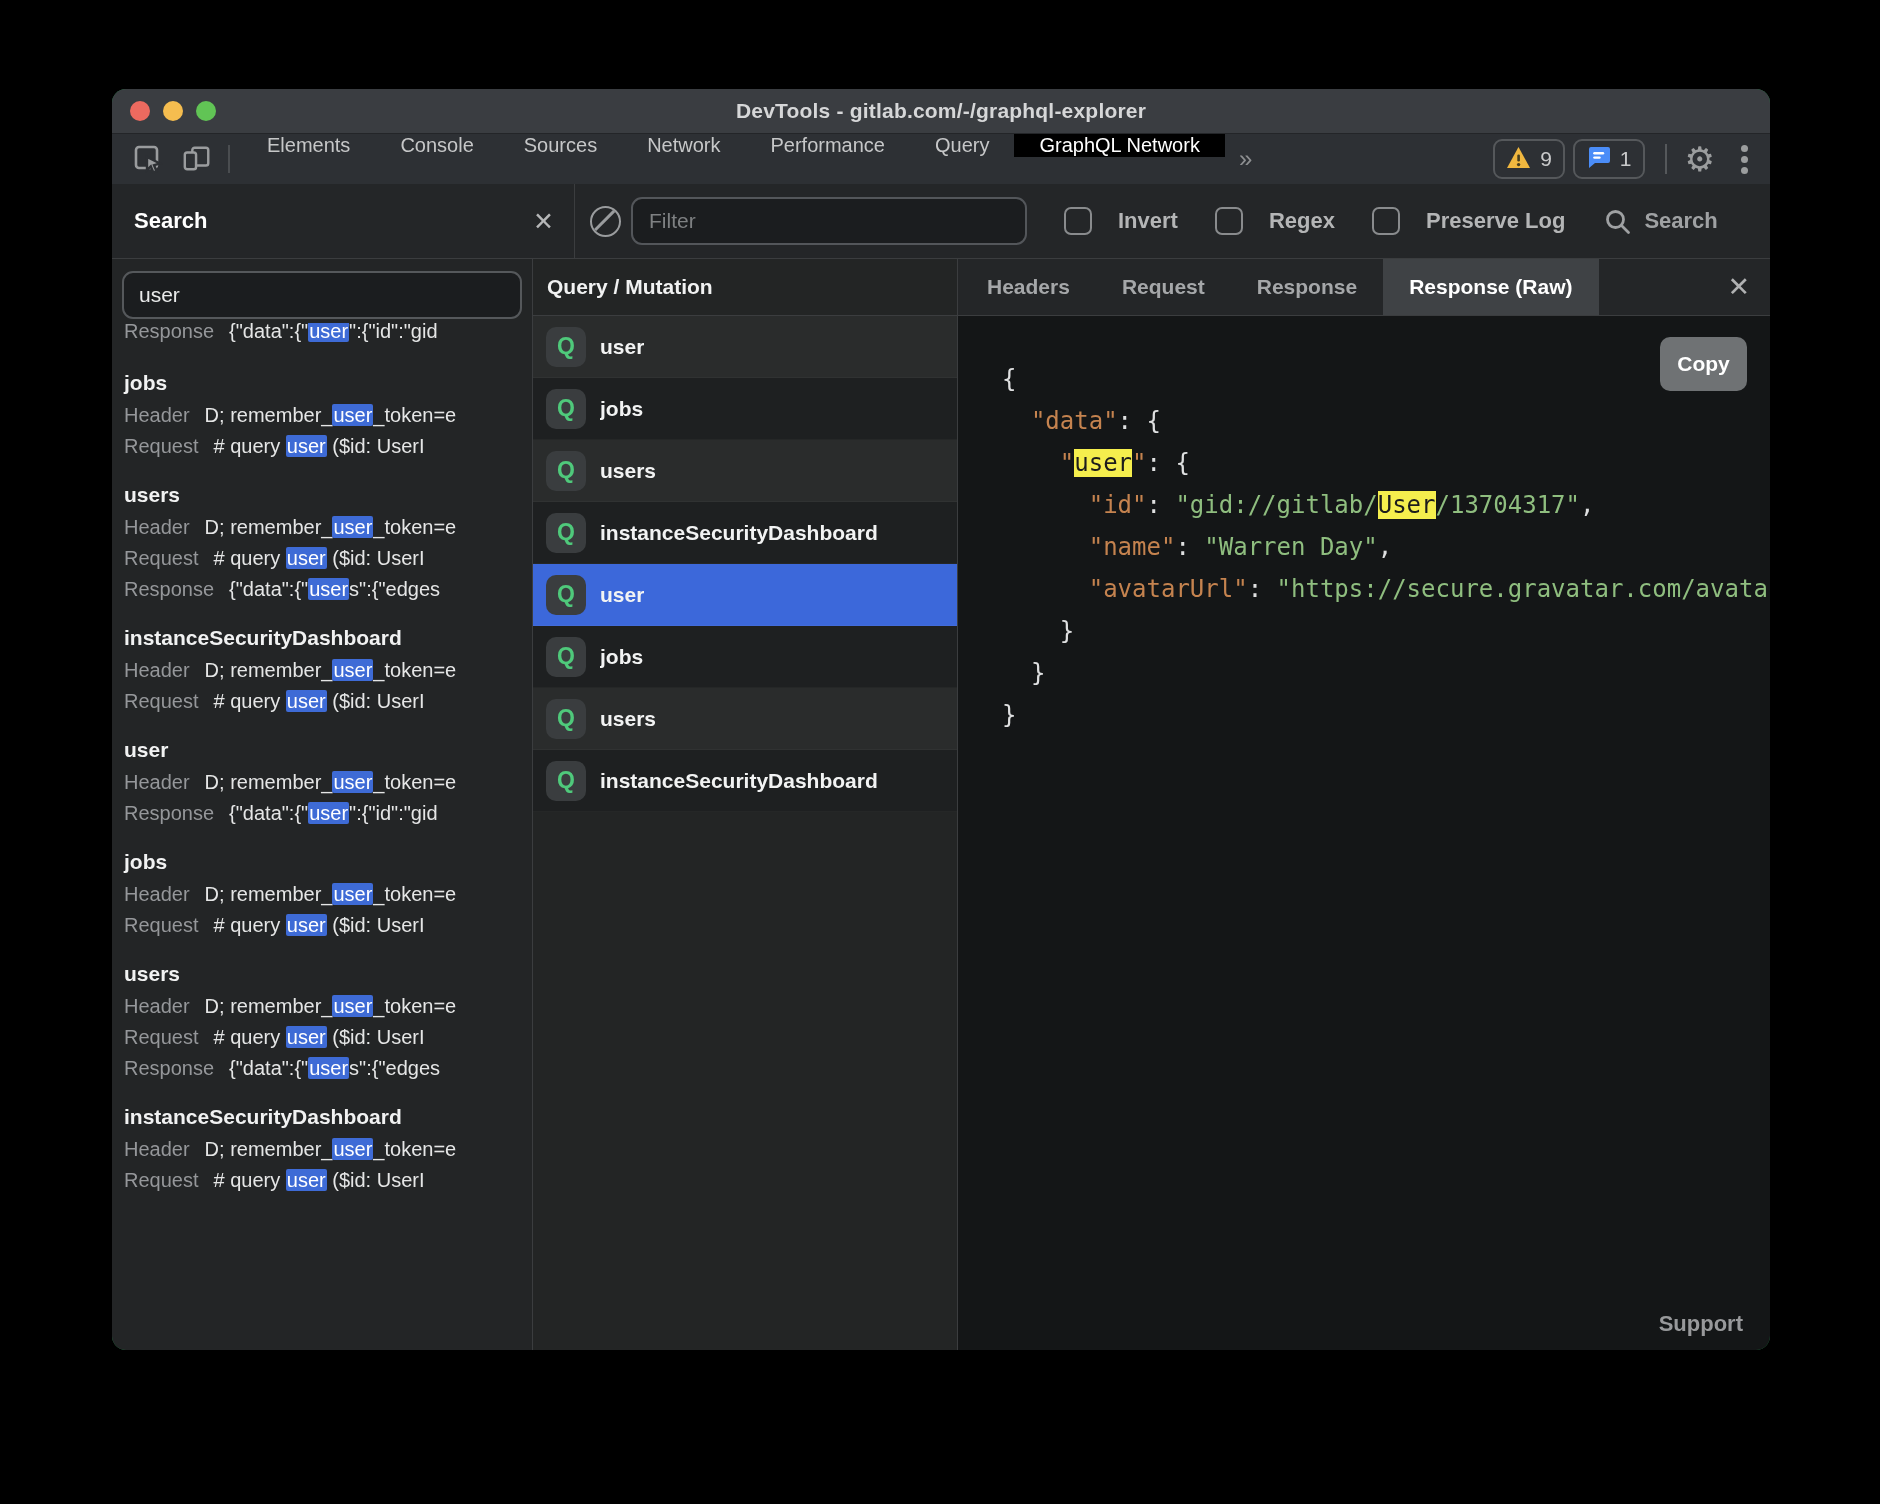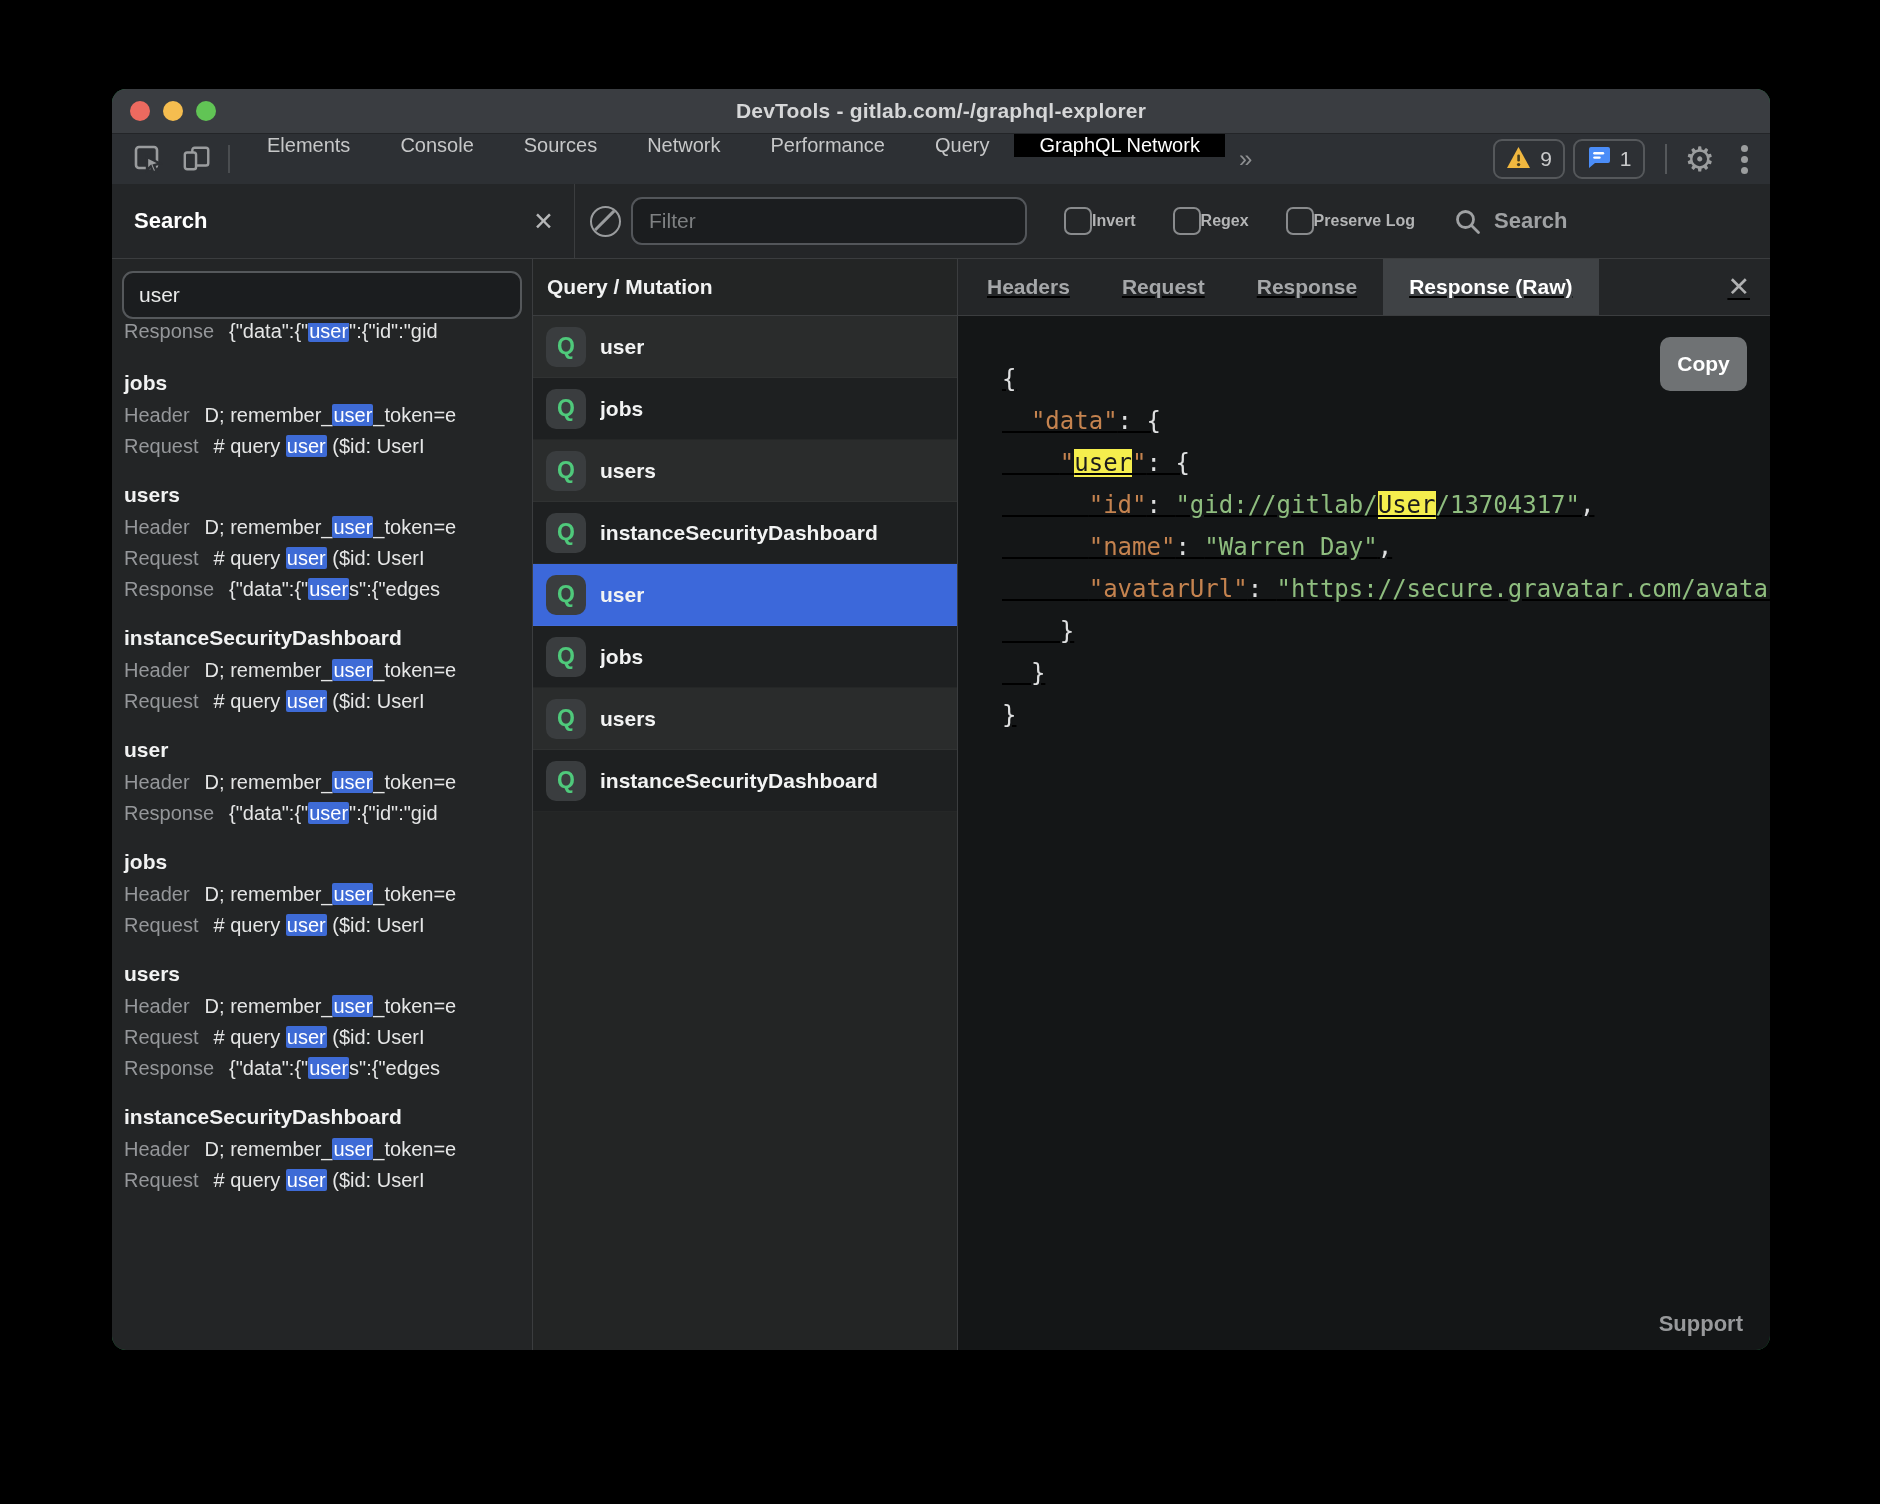--- a/index.html
+++ b/index.html
@@ -37,21 +37,21 @@
   .band-title{color:#fff;font-size:22px;font-weight:bold;flex:1;}
   .x-icon{color:#b6b7b8;font-size:25px;cursor:default;}
   .band-right{flex:1;display:flex;align-items:center;padding-left:15px;}
   .nosign{width:27px;height:27px;border:2.5px solid #9a9c9e;border-radius:50%;position:relative;margin:0 10px 0 0;}
   .nosign::after{content:"";position:absolute;left:-1px;top:11px;width:27px;height:2.5px;background:#9a9c9e;transform:rotate(-45deg);}
   .filter-input{width:360px;height:44px;background:#1b1d1f;border:2px solid #53565a;border-radius:11px;
          color:#e9eaea;font-size:21px;padding:0 16px;outline:none;font-family:"Liberation Sans",sans-serif;}
   .filter-input::placeholder{color:#7e8082;}
   .cb-group{display:flex;align-items:center;margin-left:37px;}
   .cb-box{width:24px;height:24px;border:2.5px solid #898b8d;border-radius:7px;background:transparent;}
-  .cb-label{color:#b4b5b6;font-size:16px;font-weight:600;margin-left:0;white-space:nowrap;}
+  .cb-label{color:#b4b5b6;font-size:22px;font-weight:600;margin-left:26px;white-space:nowrap;}
   .search-ctl{display:flex;align-items:center;margin-left:39px;}
   .search-ctl .slabel{color:#9fa1a3;font-size:22px;font-weight:bold;margin-left:13px;}
   
   .content{flex:1;display:flex;min-height:0;}
   
   .left-panel{width:420px;flex:0 0 auto;background:#232526;border-right:1px solid #3b3d3f;
               display:flex;flex-direction:column;overflow:hidden;}
   .si-wrap{padding:12px 10px 0 10px;flex:0 0 auto;}
   .search-input{width:100%;box-sizing:border-box;height:48px;background:#1b1d1f;border:2px solid #55585b;
         border-radius:11px;color:#e9eaea;font-size:21px;padding:0 15px;outline:none;font-family:"Liberation Sans",sans-serif;}
@@ -69,21 +69,21 @@
   .mid-header{height:56px;flex:0 0 auto;display:flex;align-items:center;padding:0 14px;
               color:#f1f2f2;font-size:21px;font-weight:bold;border-bottom:1px solid #3b3d3f;}
   .qrow{height:61px;flex:0 0 auto;display:flex;align-items:center;padding:0 13px;gap:14px;border-bottom:1px solid rgba(255,255,255,.03);}
   .qrow.odd{background:#2a2c2c;}
   .qrow.even{background:#1e2021;}
   .qrow.selected{background:#3c68da;}
   .qbadge{width:40px;height:40px;border-radius:10px;background:#3a3d3f;color:#4fc97b;
           font-weight:bold;font-size:23px;display:flex;align-items:center;justify-content:center;flex:0 0 auto;}
   .qlabel{color:#f2f3f3;font-size:21px;font-weight:bold;white-space:nowrap;overflow:hidden;}
   
-  .right-panel{flex:1;background:#141617;display:flex;flex-direction:column;overflow:hidden;position:relative;text-decoration:underline;}
+  .right-panel{flex:1;background:#141617;display:flex;flex-direction:column;overflow:hidden;position:relative;}
   .rtabs{height:56px;flex:0 0 auto;background:#242628;border-bottom:1px solid #3b3d3f;
          display:flex;align-items:stretch;padding-left:3px;}
   .rtab{display:flex;align-items:center;padding:0 26px;color:#a5a7a9;font-size:21px;font-weight:600;white-space:nowrap;}
   .rtab.active{background:#3f4245;color:#fff;font-weight:bold;}
   .rtabs .x-icon{margin-left:auto;align-self:center;margin-right:20px;font-size:27px;color:#b0b1b2;}
   .json-area{flex:1;position:relative;padding:42px 0 0 44px;overflow:hidden;
              font-family:"DejaVu Sans Mono",monospace;font-size:24px;line-height:42px;}
   .json-line{white-space:pre;overflow:hidden;}
   .seg-p{color:#dfe0e1;} .seg-k{color:#c5834f;} .seg-s{color:#8fbe7f;}
   .seg-hk,.seg-hs{background:#f5ee4d;color:#1c1c1c;}

